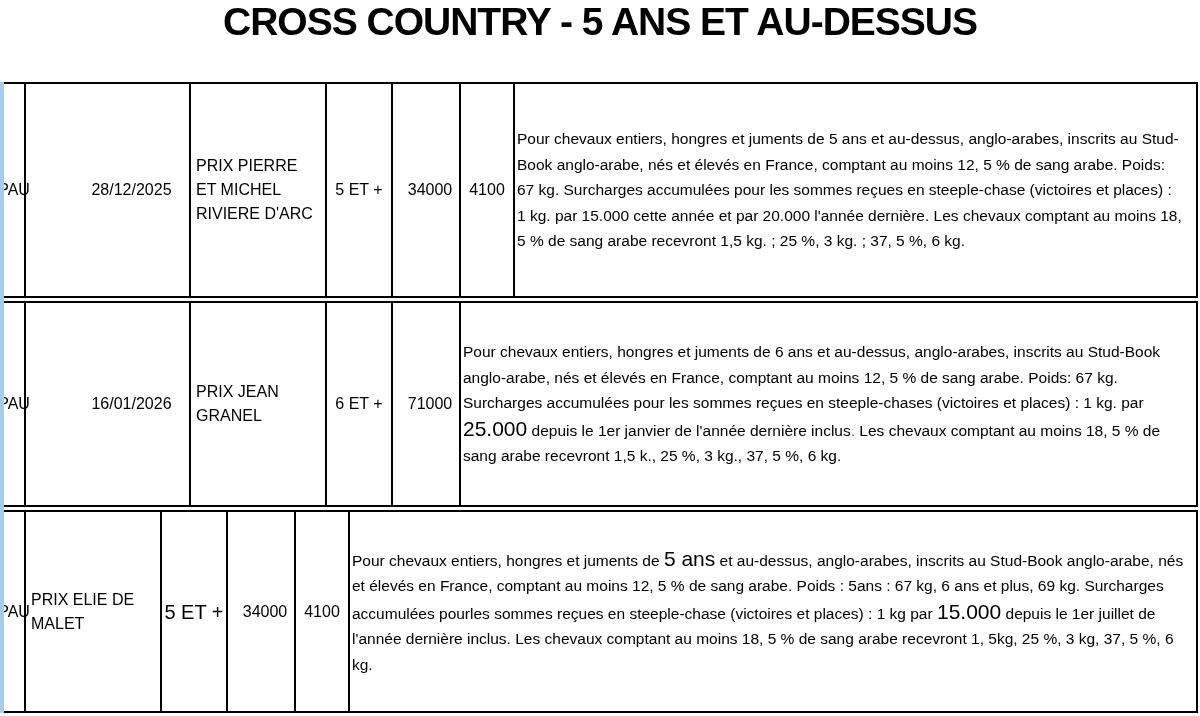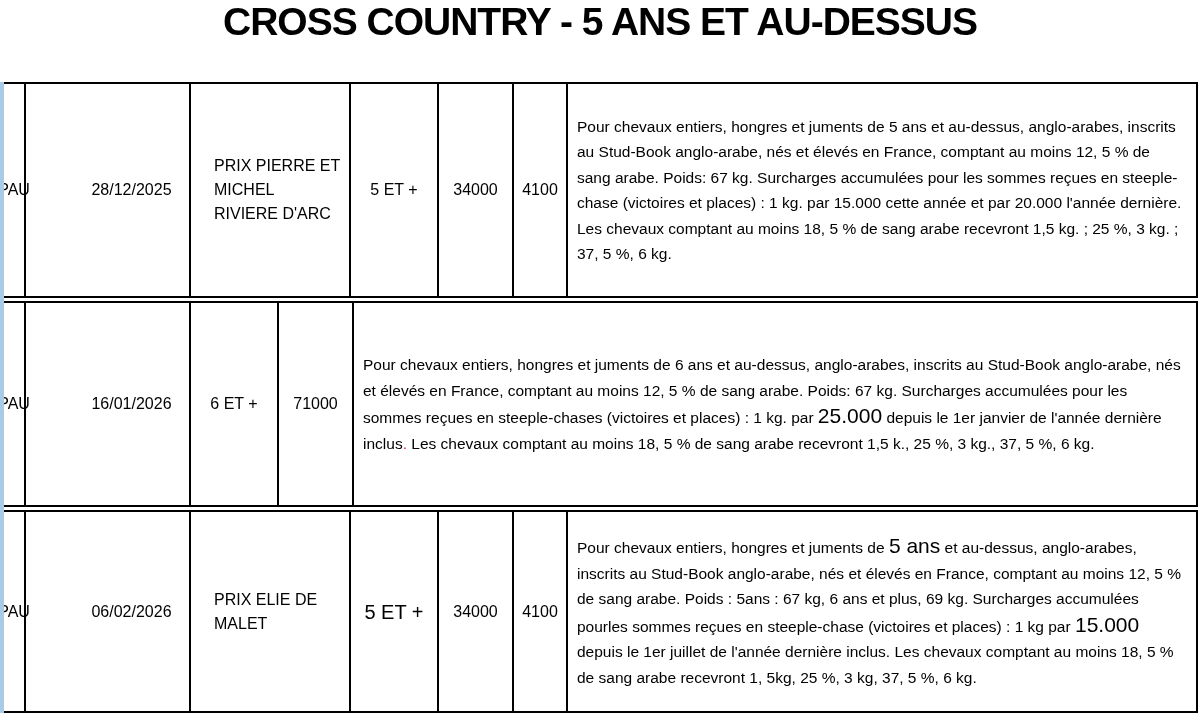--- a/index.html
+++ b/index.html
@@ -59,26 +59,26 @@
     display: flex;
     align-items: center;
     justify-content: center;
     font-size: 16px;
     line-height: 24px;
     text-align: center;
     padding: 2px;
   }
   .cell-track   { width: 22px; }
   .cell-date    { width: 117px; margin-left: 48px; }
-  .cell-name    { width: 160px; justify-content: flex-start; text-align: left; padding-left: 23px; padding-right: 8px; }
-  .cell-age     { width: 88px; }
-  .cell-alloc   { width: 75px; }
+  .cell-name    { width: 136px; justify-content: flex-start; text-align: left; padding-left: 5px; padding-right: 8px; }
+  .cell-age     { width: 66px; }
+  .cell-alloc   { width: 60px; margin-left: 8px; }
   .cell-entry   { width: 54px; }
   .cell-cond    { flex: 1; border-right: none; justify-content: flex-start; text-align: left;
-                  padding: 6px 12px 6px 9px; font-size: 15.5px; line-height: 25.5px; }
+                  padding: 6px 12px 6px 2px; font-size: 15.5px; line-height: 25.5px; }
   .age-big { font-size: 20px; }
   .seg-big { font-size: 21px; }
   .seg-red { color: #e81c3f; }
 </style>
 </head>
 <body>
 
 <div id="canvas">
   <div class="page-title">CROSS COUNTRY - 5 ANS ET AU-DESSUS</div>
 
@@ -93,30 +93,30 @@
     <div class="cell cell-alloc">34000</div>
     <div class="cell cell-entry">4100</div>
     <div class="cell cell-cond">
       <div class="cond-text"><span class="seg-normal">Pour chevaux entiers, hongres et juments de 5 ans et au-dessus, anglo-arabes, inscrits au Stud-Book anglo-arabe, nés et élevés en France, comptant au moins 12, 5 % de sang arabe. Poids: 67 kg. Surcharges accumulées pour les sommes reçues en steeple-chase (victoires et places) : 1 kg. par 15.000 cette année et par 20.000 l'année dernière. Les chevaux comptant au moins 18, 5 % de sang arabe recevront 1,5 kg. ; 25 %, 3 kg. ; 37, 5 %, 6 kg.</span></div>
     </div>
   </div>
 
   <div class="race-row" style="height: 206px;">
     <div class="cell cell-track">PAU</div>
     <div class="cell cell-date">16/01/2026</div>
+    <div class="cell cell-name">PRIX JEAN GRANEL</div>
     <div class="cell cell-age">6 ET +</div>
     <div class="cell cell-alloc">71000</div>
     <div class="cell cell-cond">
       <div class="cond-text"><span class="seg-normal">Pour chevaux entiers, hongres et juments de 6 ans et au-dessus, anglo-arabes, inscrits au Stud-Book anglo-arabe, nés et élevés en France, comptant au moins 12, 5 % de sang arabe. Poids: 67 kg. Surcharges accumulées pour les sommes reçues en steeple-chases (victoires et places) : 1 kg. par </span><span class="seg-big">25.000</span><span class="seg-normal"> depuis le 1er janvier de l'année dernière inclus</span><span class="seg-red">.</span><span class="seg-normal"> Les chevaux comptant au moins 18, 5 % de sang arabe recevront 1,5 k., 25 %, 3 kg., 37, 5 %, 6 kg.</span></div>
     </div>
   </div>
 
   <div class="race-row" style="height: 203px;">
     <div class="cell cell-track">PAU</div>
-    <div class="cell cell-date">06/02/2026</div>
     <div class="cell cell-name">PRIX ELIE DE MALET</div>
     <div class="cell cell-age age-big">5 ET +</div>
     <div class="cell cell-alloc">34000</div>
     <div class="cell cell-entry">4100</div>
     <div class="cell cell-cond">
       <div class="cond-text"><span class="seg-normal">Pour chevaux entiers, hongres et juments de </span><span class="seg-big">5 ans</span><span class="seg-normal"> et au-dessus, anglo-arabes, inscrits au Stud-Book anglo-arabe, nés et élevés en France, comptant au moins 12, 5 % de sang arabe. Poids : 5ans : 67 kg, 6 ans et plus, 69 kg. Surcharges accumulées pourles sommes reçues en steeple-chase (victoires et places) : 1 kg par </span><span class="seg-big">15.000</span><span class="seg-normal"> depuis le 1er juillet de l'année dernière inclus. Les chevaux comptant au moins 18, 5 % de sang arabe recevront 1, 5kg, 25 %, 3 kg, 37, 5 %, 6 kg.</span></div>
     </div>
   </div>
 </div>
   </div>

